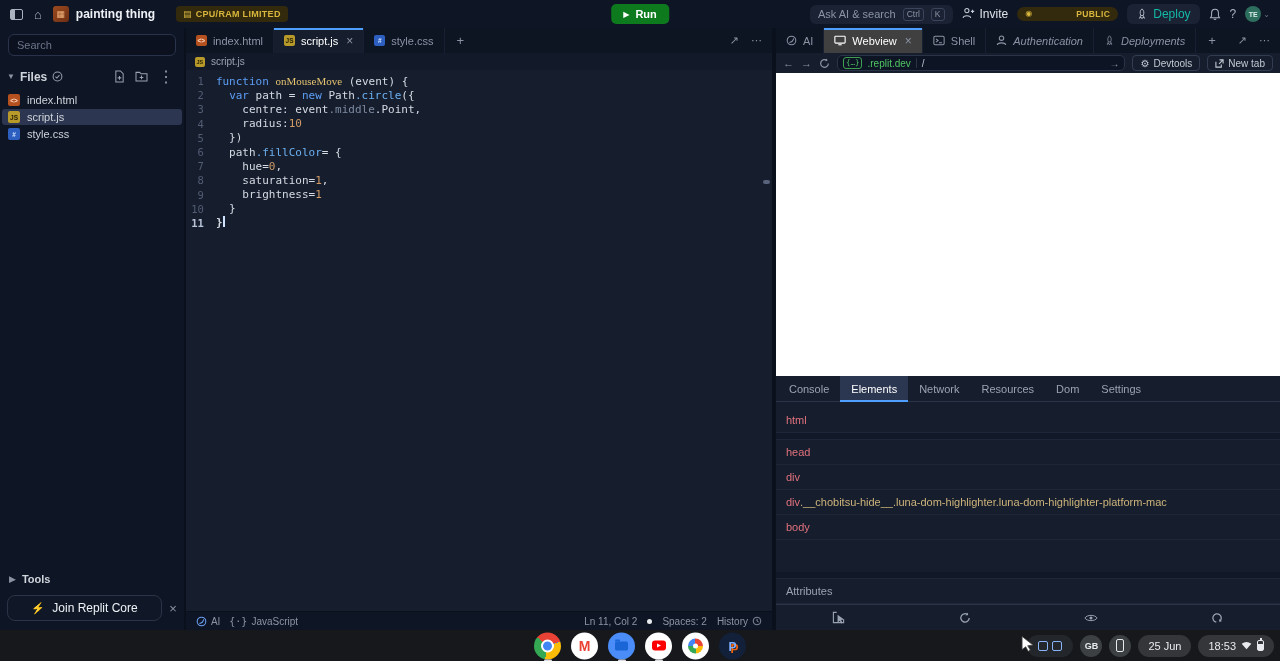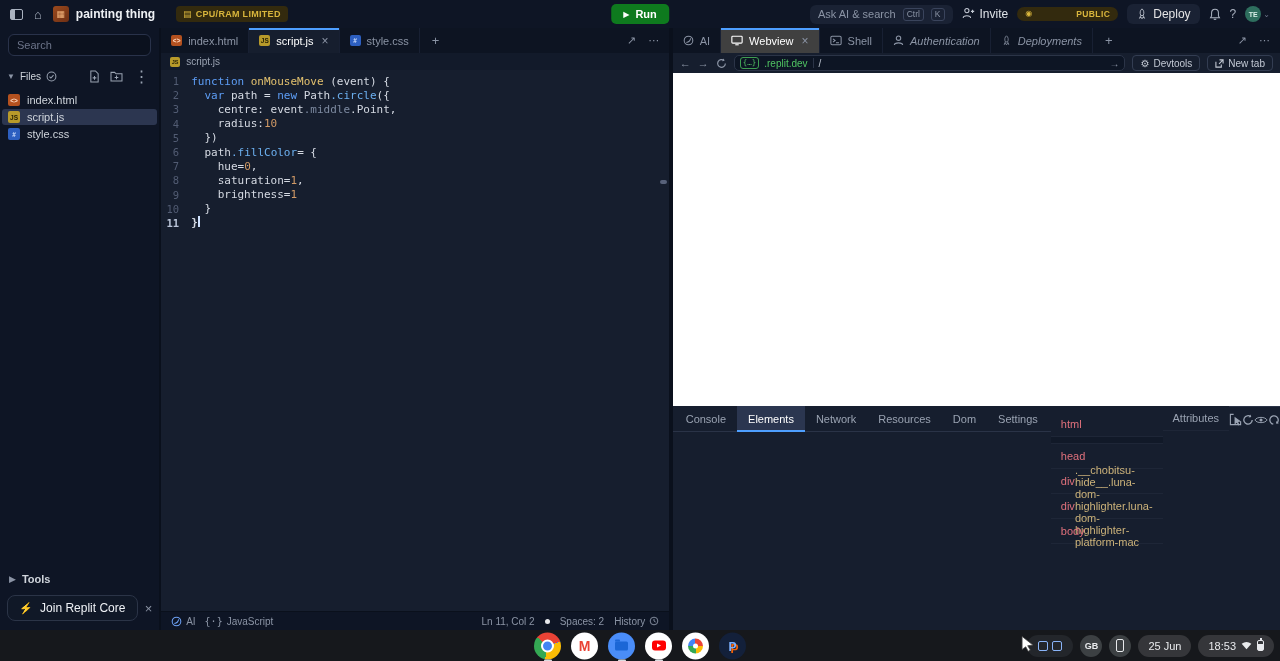--- a/index.html
+++ b/index.html
@@ -24,38 +24,38 @@
   .run-btn .play { font-size:8px; }
   .run-btn .lbl { font-size:11px; font-weight:bold; }
   .tb-right { margin-left:auto; display:flex; align-items:center; gap:9px; }
   .search-pill { display:flex; align-items:center; gap:7px; background:#1a2234; border-radius:6px; padding:3px 8px; }
   .search-pill .ph { font-size:11px; color:#8b94a5; }
   .keycap { font-size:8.5px; color:#8b94a5; border:1px solid #3a445c; border-radius:3px; padding:0 3px; line-height:11px; }
   .invite { display:flex; align-items:flex-start; gap:5px; color:#dfe3e8; font-size:12px; }
   .pub-badge { display:flex; align-items:center; gap:4px; background:#332a0e; border-radius:9px; padding:2px 8px; }
   .pub-badge .glyph { color:#d8b53c; font-size:8px; line-height:1; }
   .pub-badge .txt { font-size:8.5px; font-weight:bold; color:#d8b53c; letter-spacing:.4px;margin-left:40px; }
-  .deploy { display:flex; align-items:center; gap:5px; background:#1a2234; border-radius:6px; padding:3px 9px; font-size:12px; color:#e5e5e5; }
+  .deploy { display:flex; align-items:center; gap:5px; background:#1a2234; border-radius:6px; padding:3px 9px; font-size:12px; color:#14b8a6; }
   .q-glyph { font-size:12px; color:#aab2c0; }
   .avatar-wrap { display:flex; align-items:center; gap:2px; }
   .avatar { width:16px; height:16px; border-radius:50%; background:#2e6e5e; color:#d9efe8; font-size:7px; font-weight:bold; display:flex; align-items:center; justify-content:center; }
   .chev { color:#6c7489; font-size:8px; }
 
   
   .workspace { position:absolute; top:28px; left:0; right:0; bottom:31px; display:flex; }
   .sidebar { width:187px; background:#0e1525; display:flex; flex-direction:column; }
   .gap2 { width:2px; background:#0a101c; } .gap4 { width:4px; background:#0a101c; }
   .editor-pane { width:596px; display:flex; flex-direction:column; background:#0d1422; }
   .right-pane { flex:1; display:flex; flex-direction:column; background:#0d1422; }
 
   
   .search-box { margin:6px 8px 8px; height:22px; background:#0b111e; border:1px solid #29324a; border-radius:6px; display:flex; align-items:center; padding:0 8px; font-size:11px; color:#6c7489; }
   .files-header { display:flex; align-items:center; gap:5px; padding:3px 10px 6px 7px; color:#cfd4db; }
   .files-header .chevron { font-size:8px; color:#8b94a5; }
-  .files-header .title { font-size:10px; font-weight:normal; }
+  .files-header .title { font-size:12px; font-weight:bold; }
   .fh-icons { margin-left:auto; display:flex; gap:10px; color:#9aa3b2; align-items:center; }
   .file-row { display:flex; align-items:center; gap:7px; height:16px; margin:0 2px 1px; padding:0 6px; border-radius:3px; font-size:11px; color:#cfd4db; }
   .file-row.selected { background:#2c3650; }
   .chip { width:12px; height:12px; border-radius:2px; font-size:6.5px; font-weight:bold; display:flex; align-items:center; justify-content:center; flex-shrink:0; }
   .chip-html { background:#b4511f; color:#ffd9c0; }
   .chip-js { background:#b89a2a; color:#241f05; }
   .chip-css { background:#2d5fc0; color:#cfe0ff; }
   .sidebar-bottom { margin-top:auto; }
   .tools-header { display:flex; align-items:center; gap:6px; padding:5px 9px; color:#cfd4db; }
   .tools-header .chevron { font-size:9px; color:#8b94a5; }
@@ -73,21 +73,21 @@
   .tab-close { color:#8b94a5; font-size:12px; margin-left:2px; }
   .tab-plus { display:flex; align-items:center; padding:0 12px; color:#8b94a5; font-size:13px; }
   .tab-spacer { flex:1; }
   .tab-right { display:flex; align-items:center; gap:12px; padding:0 10px; color:#8b94a5; font-size:11px; }
   .breadcrumb { height:17px; background:#121a2a; display:flex; align-items:center; gap:6px; padding:0 9px; font-size:10px; color:#9aa3b2; }
   .breadcrumb .chip { width:10px; height:10px; font-size:5.5px; }
   .code-area { flex:1; background:#161e2e; padding-top:4px; font-family:"DejaVu Sans Mono",monospace; font-size:11px; position:relative; }
   .code-line { display:flex; height:14.2px; align-items:center; }
   .gutter { width:30px; text-align:right; padding-right:12px; color:#525c73; flex-shrink:0; font-size:10.5px; }
   .code-text { white-space:pre; color:#d5dae3; }
-  .seg-kw { color:#5d9df5; } .seg-fn { color:#e3c16e; } .seg-me { color:#6cb0f0; }
+  .seg-kw { color:#5d9df5; } .seg-fn { color:#e3c16e;font-family:Liberation Serif, serif; } .seg-me { color:#6cb0f0; }
   .seg-pr { color:#7d8aa0; } .seg-nu { color:#d19a66; } .seg-pl { color:#d5dae3; }
   .code-line.active .gutter { color:#bac4d8; font-weight:bold; }
   .code-line.active .code-text { font-weight:bold; color:#fff; }
   .caret { display:inline-block; width:2px; height:11px; background:#cfe2ff; vertical-align:-1px; }
   .scroll-thumb { position:absolute; right:2px; top:110px; width:7px; height:4px; background:#58627a; border-radius:2px; }
   .editor-status { height:19px; background:#0e1525; border-top:1px solid #0a101c; display:flex; align-items:center; gap:9px; padding:0 10px; font-size:10px; color:#8b94a5; }
   .es-item { display:flex; align-items:center; gap:4px; }
   .es-right { margin-left:auto; display:flex; align-items:center; gap:10px; }
   .dot-unsaved { width:5px; height:5px; border-radius:50%; background:#e8eaed; }
 
@@ -102,21 +102,21 @@
   .nav-arrow { font-size:11px; }
   .url-pill { flex:1; height:16px; background:#0d1524; border:1px solid #2b3447; border-radius:5px; display:flex; align-items:center; gap:5px; padding:0 5px; }
   .url-badge { border:1px solid #3f9e52; color:#50c462; border-radius:3px; font-size:7.5px; line-height:10px; padding:0 2px; font-family:"DejaVu Sans Mono",monospace; }
   .url-host { color:#50c462; font-size:10px; }
   .url-sep { width:1px; height:10px; background:#2b3447; }
   .url-path { color:#b8bfca; font-size:10px; }
   .url-go { margin-left:auto; font-size:10px; }
   .nav-pill { height:16px; border:1px solid #333d52; border-radius:4px; display:flex; align-items:center; gap:4px; padding:0 7px; font-size:10px; color:#c3c9d4; flex-shrink:0; }
   .webview { flex:1; background:#ffffff; }
 
-  .devtools { height:224px; background:#161e2e; display:flex; flex-direction:row; }
+  .devtools { height:254px; background:#161e2e; display:flex; flex-direction:column; }
   .dt-tabs { height:26px; display:flex; align-items:stretch; border-bottom:1px solid #2a3347; font-size:11px; padding:0 2px; }
   .dt-tab { display:flex; align-items:center; padding:0 11px; color:#9aa3b2; position:relative; }
   .dt-tab.active { background:#2b3650; color:#fff; }
   .dt-tab.active::after { content:""; position:absolute; bottom:-1px; left:0; right:0; height:2px; background:#4e9fff; }
   .dt-tree { flex:1; padding-top:6px; font-size:11px; overflow:hidden; }
   .tree-row { height:25px; display:flex; align-items:center; padding:0 10px; border-bottom:1px solid #1e2637; color:#e0717c; }
   .tree-classes { color:#cdb37a; }
   .band { height:7px; background:#111928; border-bottom:1px solid #1e2637; }
   .dt-attr { height:25px; display:flex; align-items:center; padding:0 10px; font-size:11px; color:#9aa3b2; border-bottom:1px solid #1e2637; }
   .dt-toolbar { height:26px; border-top:1px solid #2a3347; display:flex; align-items:center; }

